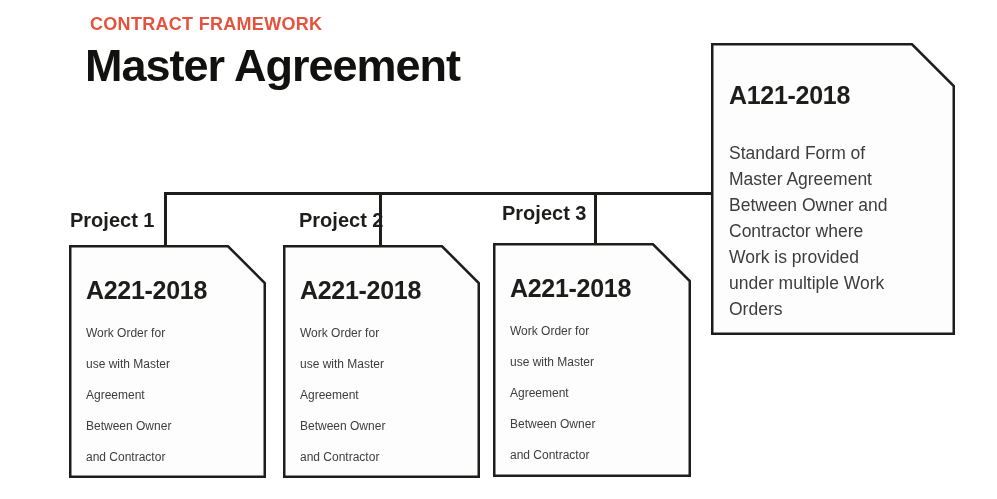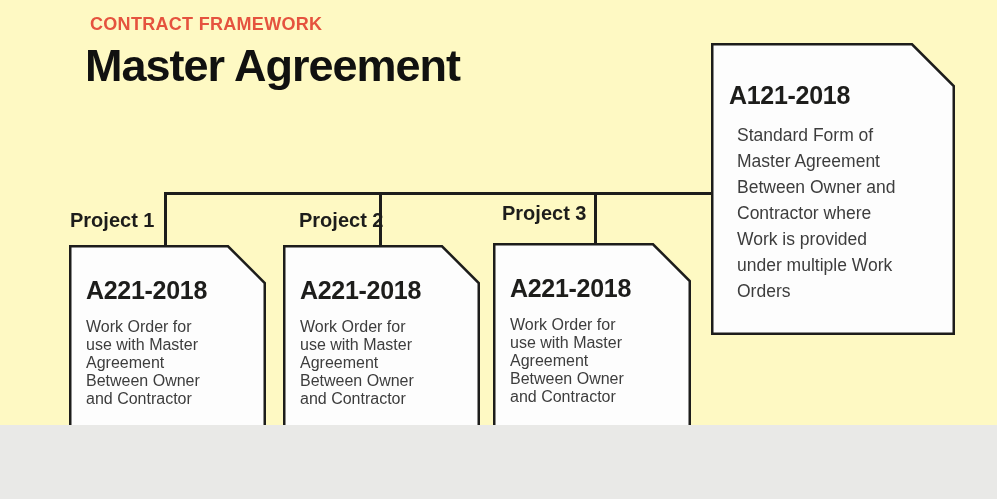--- a/index.html
+++ b/index.html
@@ -3,22 +3,22 @@
 <meta charset="utf-8">
 <style>
   html, body { margin: 0; padding: 0; }
   body {
     font-family: "Liberation Sans", "DejaVu Sans", sans-serif;
     background: #e9e9e7;
   }
   .stage {
     position: relative;
     width: 997px;
-    height: 425px;
-    background: #fef9c3;
+    height: 499px;
+    background: #ffffff;
     overflow: hidden;
   }
   .eyebrow {
     position: absolute;
     left: 90px;
     top: 14px;
     font-size: 18px;
     font-weight: 800;
     letter-spacing: 0.3px;
     color: #e5533e;
@@ -63,31 +63,30 @@
     padding: 31px 20px 0 17px;
   }
   .master .card-inner { padding: 38px 22px 0 18px; }
   .card-title {
     font-size: 25px;
     font-weight: 800;
     letter-spacing: -0.3px;
     color: #1d1d1b;
     margin: 0 0 13px 0;
   }
-  .master .card-title { margin-bottom: 12px; }
+  .master .card-title { margin-bottom: 30px; }
   .card-desc {
-    font-size: 16px;
-    line-height: 18px;
+    font-size: 12px;
+    line-height: 31px;
     color: #3d3d3d;
     white-space: pre-line;
   }
   .master .card-desc {
     font-size: 17.5px;
     line-height: 26px;
-    margin-left: 8px;
   }
 </style>
 </head>
 <body>
 
 <div class="stage">
 
   <div class="eyebrow">CONTRACT FRAMEWORK</div>
   <div class="main-title">Master Agreement</div>
 

